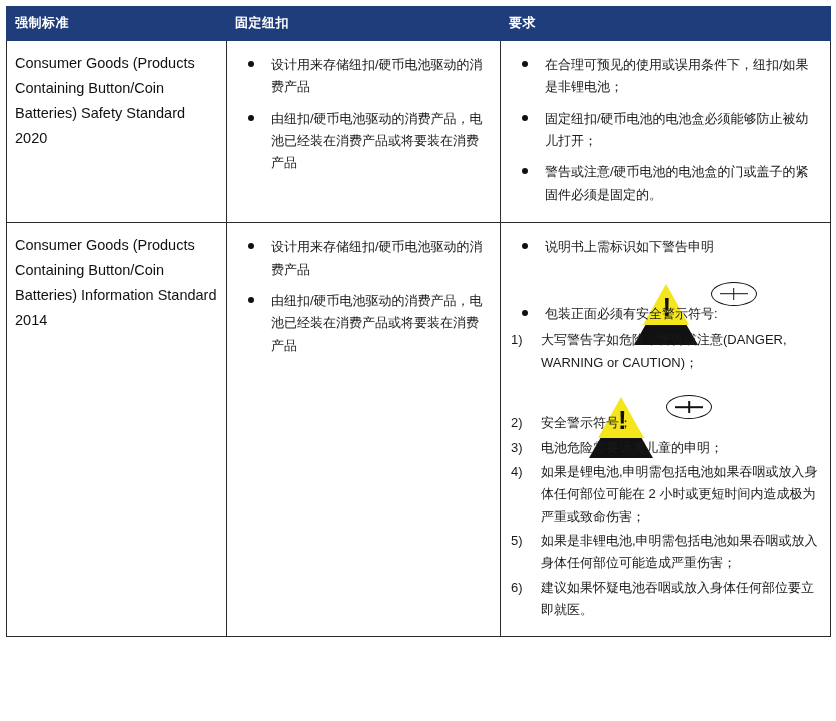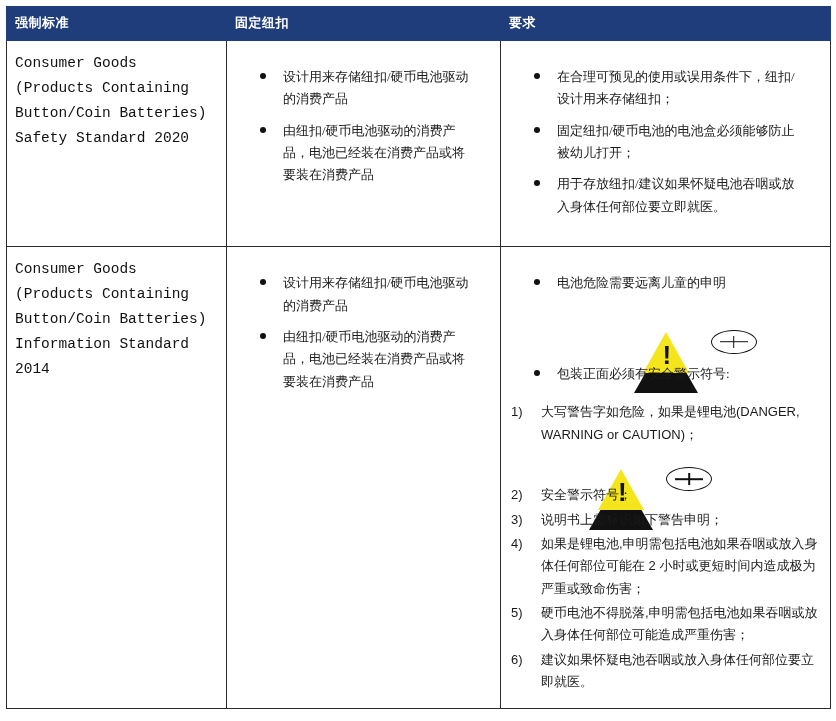--- a/index.html
+++ b/index.html
@@ -41,31 +41,30 @@
     letter-spacing: 0.5px;
   }
   tbody td {
     border: 1px solid #2b2b2b;
     vertical-align: top;
     padding: 9px 8px 12px 8px;
     font-size: 13px;
     line-height: 1.72;
   }
   td.col-name {
-    font-family: Liberation Mono, monospace;
+    font-family: Liberation Sans, sans-serif;
     font-size: 14.5px;
     line-height: 1.72;
     color: #111;
     padding-top: 10px;
   }
   ul.bul {
     list-style: none;
-    margin: 16px;
+    margin: 4px;
     padding: 0;
-    font-family: Liberation Serif, serif;
   }
   ul.bul > li {
     position: relative;
     padding-left: 32px;
     margin-bottom: 9px;
     line-height: 1.72;
   }
   ul.bul > li:last-child { margin-bottom: 0; }
   ul.bul > li .dot {
     position: absolute;
@@ -205,29 +204,29 @@
             <li>
               <span class="dot"></span>
               <span>由纽扣/硬币电池驱动的消费产品，电池已经装在消费产品或将要装在消费产品</span>
             </li>
           </ul>
         </td>
         <td>
           <ul class="bul">
             <li>
               <span class="dot"></span>
-              <span>在合理可预见的使用或误用条件下，纽扣/设计用来存储纽扣；</span>
+              <span>在合理可预见的使用或误用条件下，纽扣/如果是非锂电池；</span>
             </li>
             <li>
               <span class="dot"></span>
               <span>固定纽扣/硬币电池的电池盒必须能够防止被幼儿打开；</span>
             </li>
             <li>
               <span class="dot"></span>
-              <span>用于存放纽扣/建议如果怀疑电池吞咽或放入身体任何部位要立即就医。</span>
+              <span>警告或注意/硬币电池的电池盒的门或盖子的紧固件必须是固定的。</span>
             </li>
           </ul>
         </td>
       </tr>
 
       <tr>
         <td class="col-name">Consumer Goods (Products Containing Button/Coin Batteries) Information Standard 2014</td>
         <td>
           <ul class="bul">
             <li>
@@ -237,21 +236,21 @@
             <li>
               <span class="dot"></span>
               <span>由纽扣/硬币电池驱动的消费产品，电池已经装在消费产品或将要装在消费产品</span>
             </li>
           </ul>
         </td>
         <td>
           <ul class="bul">
             <li>
               <span class="dot"></span>
-              <span>电池危险需要远离儿童的申明</span>
+              <span>说明书上需标识如下警告申明</span>
             </li>
           </ul>
 
           <div class="warn-wrap">
             <span class="warn-sym">
               <span class="tri">
                 <span class="inner"></span>
                 <span class="bang">!</span>
               </span>
               <span class="cell">
@@ -264,21 +263,21 @@
           <ul class="bul">
             <li>
               <span class="dot"></span>
               <span>包装正面必须有安全警示符号:</span>
             </li>
           </ul>
 
           <ol class="num">
             <li>
               <span class="mk">1)</span>
-              <span>大写警告字如危险，如果是锂电池(DANGER, WARNING or CAUTION)；</span>
+              <span>大写警告字如危险，警告或注意(DANGER, WARNING or CAUTION)；</span>
             </li>
           </ol>
 
           <div class="warn-wrap left-ind">
             <span class="warn-sym">
               <span class="tri">
                 <span class="inner"></span>
                 <span class="bang">!</span>
               </span>
               <span class="cell">
@@ -288,29 +287,29 @@
             </span>
           </div>
 
           <ol class="num">
             <li>
               <span class="mk">2)</span>
               <span>安全警示符号；</span>
             </li>
             <li>
               <span class="mk">3)</span>
-              <span>说明书上需标识如下警告申明；</span>
+              <span>电池危险需要远离儿童的申明；</span>
             </li>
             <li>
               <span class="mk">4)</span>
               <span>如果是锂电池,申明需包括电池如果吞咽或放入身体任何部位可能在 2 小时或更短时间内造成极为严重或致命伤害；</span>
             </li>
             <li>
               <span class="mk">5)</span>
-              <span>硬币电池不得脱落,申明需包括电池如果吞咽或放入身体任何部位可能造成严重伤害；</span>
+              <span>如果是非锂电池,申明需包括电池如果吞咽或放入身体任何部位可能造成严重伤害；</span>
             </li>
             <li>
               <span class="mk">6)</span>
               <span>建议如果怀疑电池吞咽或放入身体任何部位要立即就医。</span>
             </li>
           </ol>
         </td>
       </tr>
 
     </tbody>

